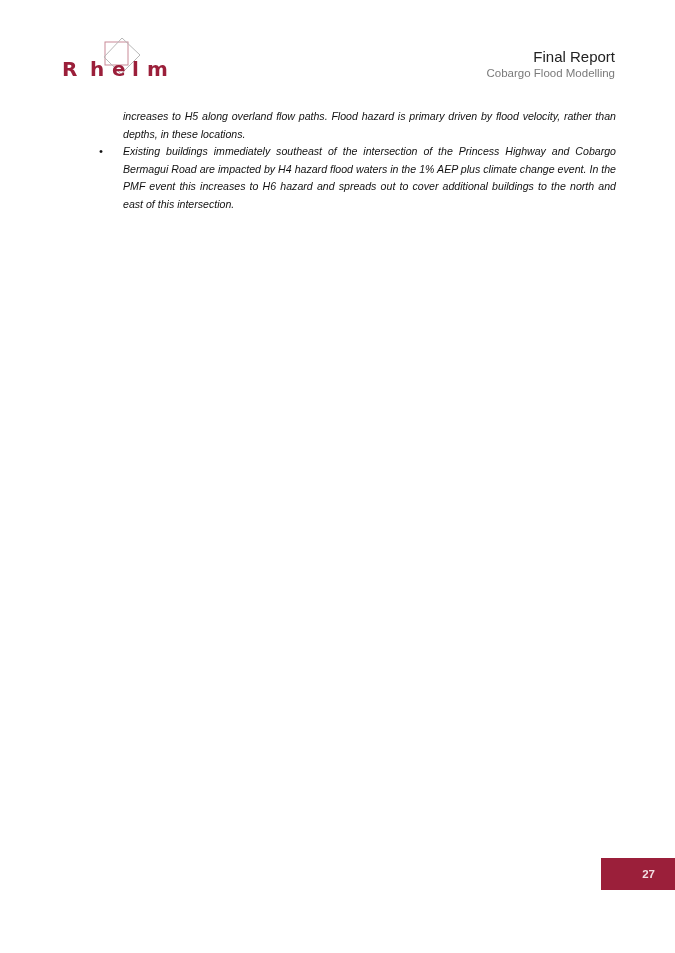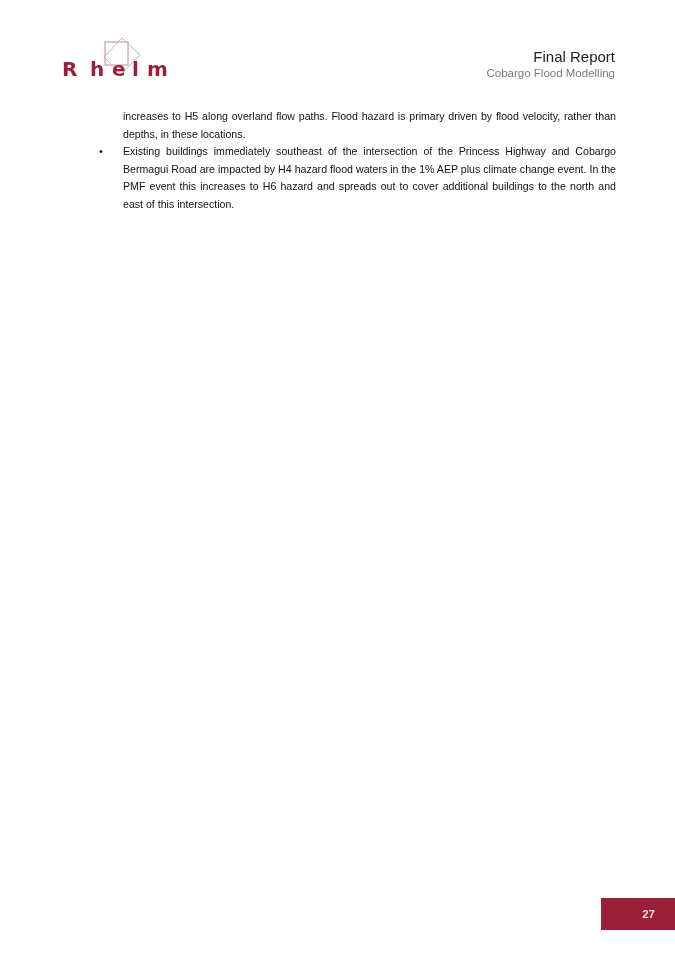--- a/index.html
+++ b/index.html
@@ -40,40 +40,41 @@
       margin-left: 31px;
     }
     .content {
       position: absolute;
       left: 123px;
       top: 108px;
       width: 493px;
       font-size: 10.6px;
       line-height: 17.5px;
       color: #111111;
+      font-style: italic;
     }
     .para {
       margin: 0;
       text-align: justify;
     }
     .bullet-item {
       position: relative;
       margin: 0;
       text-align: justify;
     }
     .bullet-mark {
       position: absolute;
       left: -24px;
       top: 0;
       font-size: 11px;
     }
     .page-number-box {
       position: absolute;
       left: 601px;
-      top: 898px;
+      top: 858px;
       width: 74px;
       height: 32px;
       background: #9b1f3a;
       color: #f3dfe4;
       font-size: 11.5px;
       font-weight: bold;
       line-height: 32px;
       text-align: right;
       box-sizing: border-box;
       padding-right: 20px;

